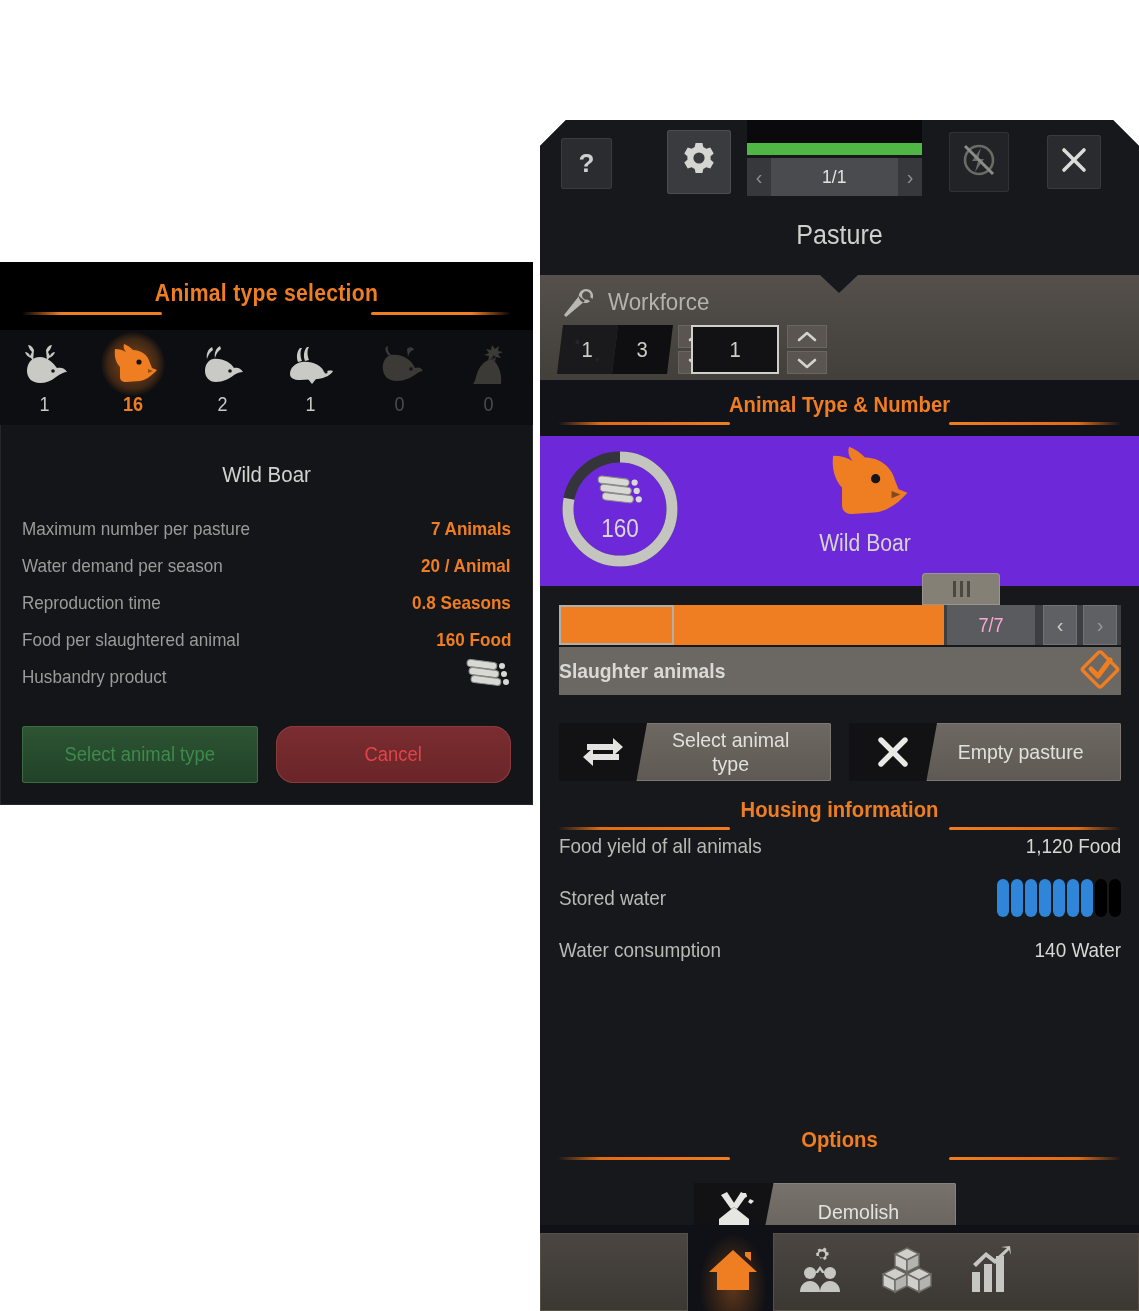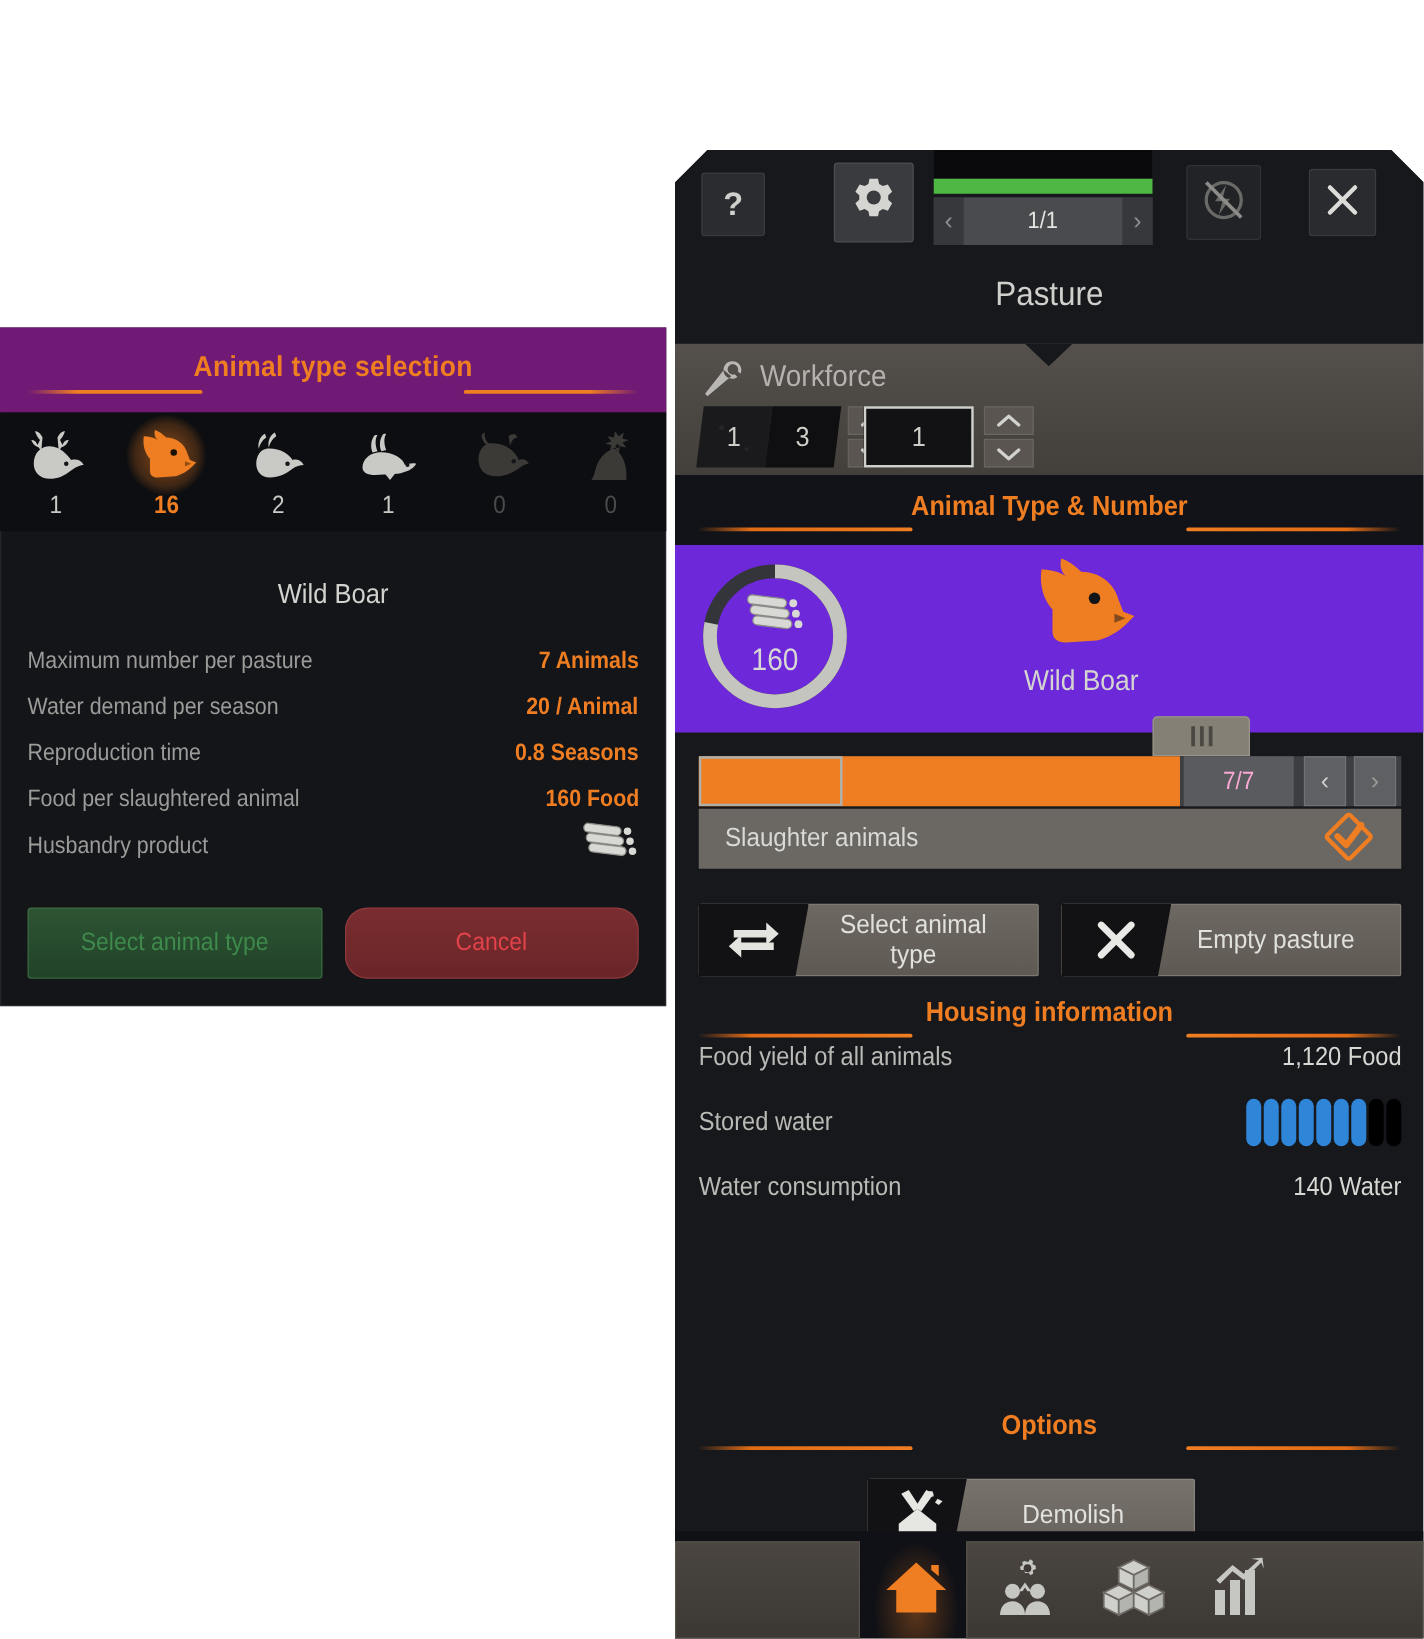--- a/index.html
+++ b/index.html
@@ -3,21 +3,21 @@
 <meta charset="utf-8">
 <style>
   html,body{margin:0;padding:0;background:#ffffff;}
   body{width:1139px;height:1311px;position:relative;overflow:hidden;
        font-family:"Liberation Sans","DejaVu Sans",sans-serif;}
   .root{position:absolute;inset:0;}
 
   
   .left-panel{position:absolute;left:0;top:262px;width:533px;height:543px;
     background:#141519;box-shadow:0 0 0 1px #26272c inset;}
-  .lp-header{position:relative;height:68px;background:#701a75;}
+  .lp-header{position:relative;height:68px;background:#000000;}
   .lp-title{position:absolute;left:0;right:0;top:18px;text-align:center;
     color:#ef7d22;font-size:23px;font-weight:bold;letter-spacing:.3px;
     transform:scaleX(.92);}
   .rule{position:absolute;height:3px;border-radius:2px;top:50px;}
   .rule.l{left:22px;width:140px;background:linear-gradient(90deg,rgba(239,125,34,0) 0%,#ef7d22 28%,#ef7d22 100%);}
   .rule.r{right:22px;width:140px;background:linear-gradient(270deg,rgba(239,125,34,0) 0%,#ef7d22 28%,#ef7d22 100%);}
 
   .animal-strip{position:absolute;left:0;top:68px;width:533px;height:95px;
     background:#0d0e11;display:flex;align-items:center;justify-content:space-around;}
   .animal-cell{width:78px;height:88px;display:flex;flex-direction:column;
@@ -135,21 +135,21 @@
     box-shadow:0 0 0 2px #b0b0ab inset;}
   .ratio{position:absolute;right:86px;top:0;width:88px;height:40px;background:#5a5b5e;
     display:flex;align-items:center;justify-content:center;color:#f9a8d4;font-size:20px;}
   .ratio span{transform:scaleX(.9);}
   .sbtn{position:absolute;top:0;width:34px;height:40px;background:#5f6063;display:flex;
     align-items:center;justify-content:center;color:#cfcfcb;font-size:20px;cursor:pointer;
     box-shadow:0 0 0 1px #727376 inset;}
   .sbtn.prev{right:44px;}
   .sbtn.next{right:4px;color:#9a9a97;}
   .slaughter{position:relative;margin-top:2px;height:48px;background:#6b6762;
-    display:flex;align-items:center;justify-content:space-between;padding:0 21px;cursor:pointer;}
+    display:flex;align-items:center;justify-content:space-between;padding:0 0;cursor:pointer;font-weight:bold;}
   .slaughter .lbl{color:#d9d9d5;font-size:21px;transform:scaleX(.92);transform-origin:left center;}
 
   
   .actions{position:absolute;left:19px;top:603px;width:562px;display:flex;gap:18px;}
   .act{flex:1;height:58px;display:flex;align-items:center;cursor:pointer;
     background:linear-gradient(180deg,#6d6862 0%,#5e5953 100%);border-radius:2px;
     box-shadow:0 0 0 1px #7d7871 inset;}
   .act .ico{width:88px;height:58px;background:#121214;display:flex;align-items:center;
     justify-content:center;clip-path:polygon(0 0,100% 0,88% 100%,0 100%);}
   .act .txt{flex:1;text-align:center;color:#e0e0dc;font-size:21px;transform:scaleX(.93);

